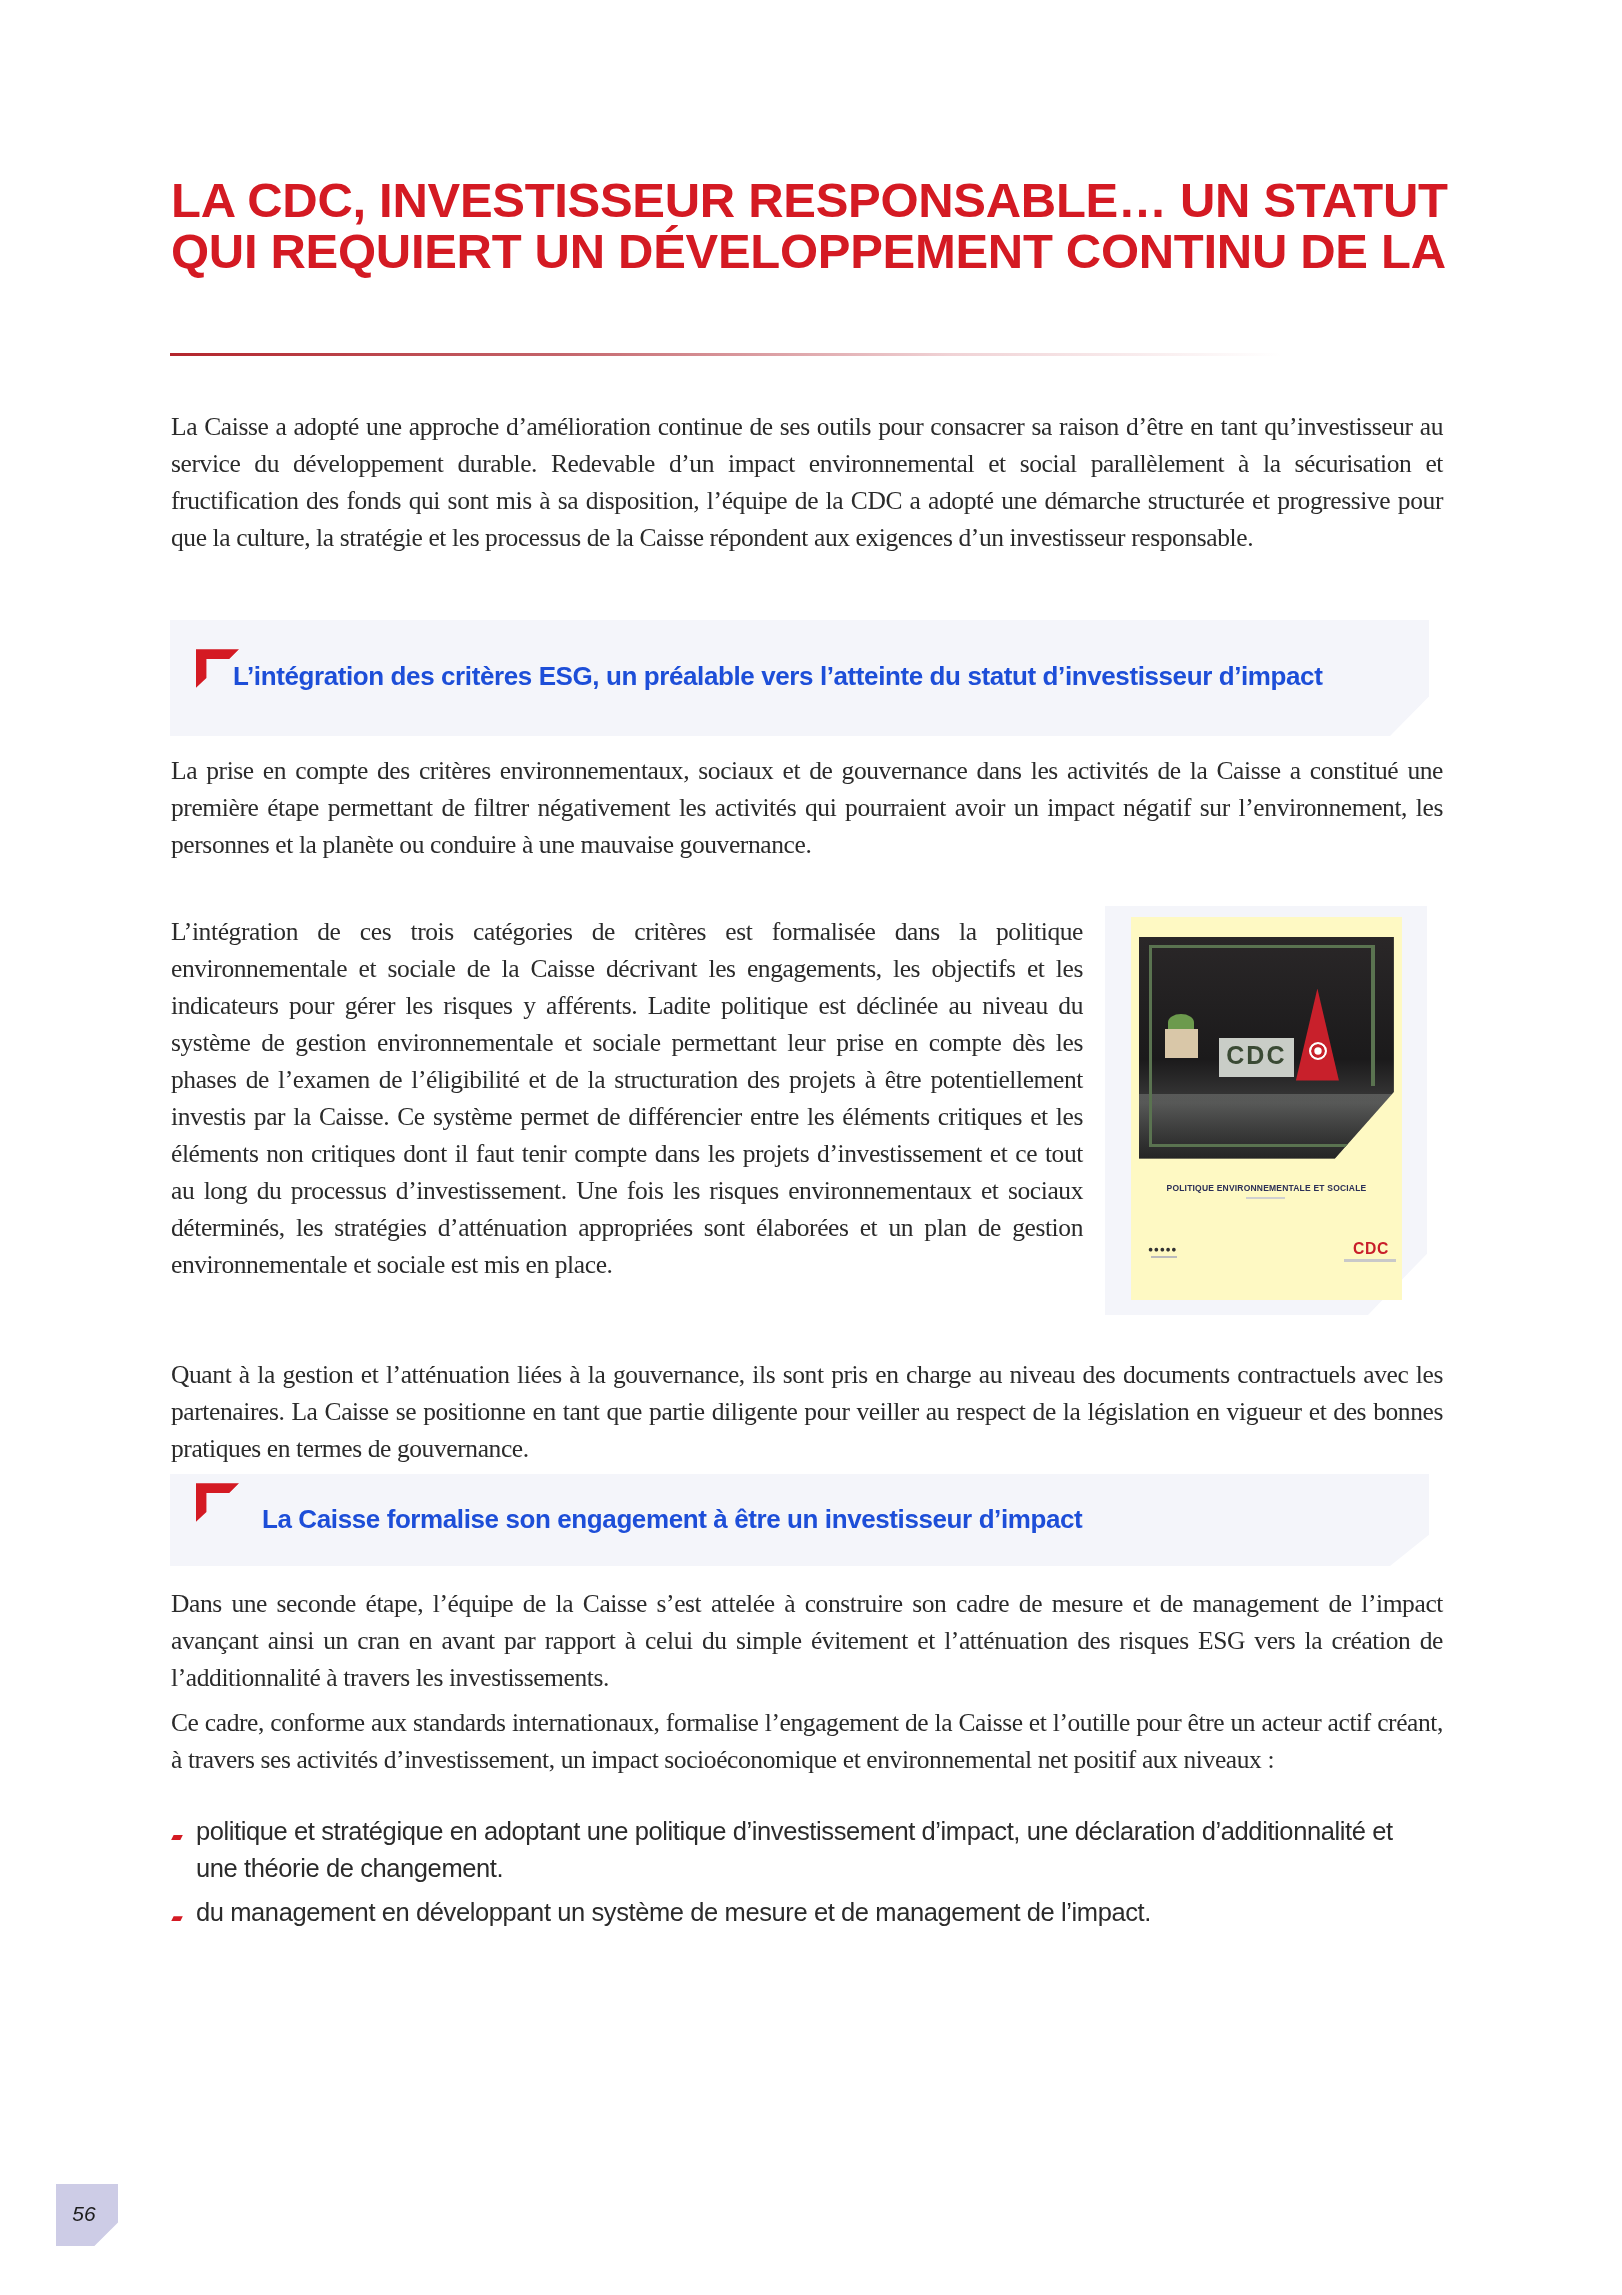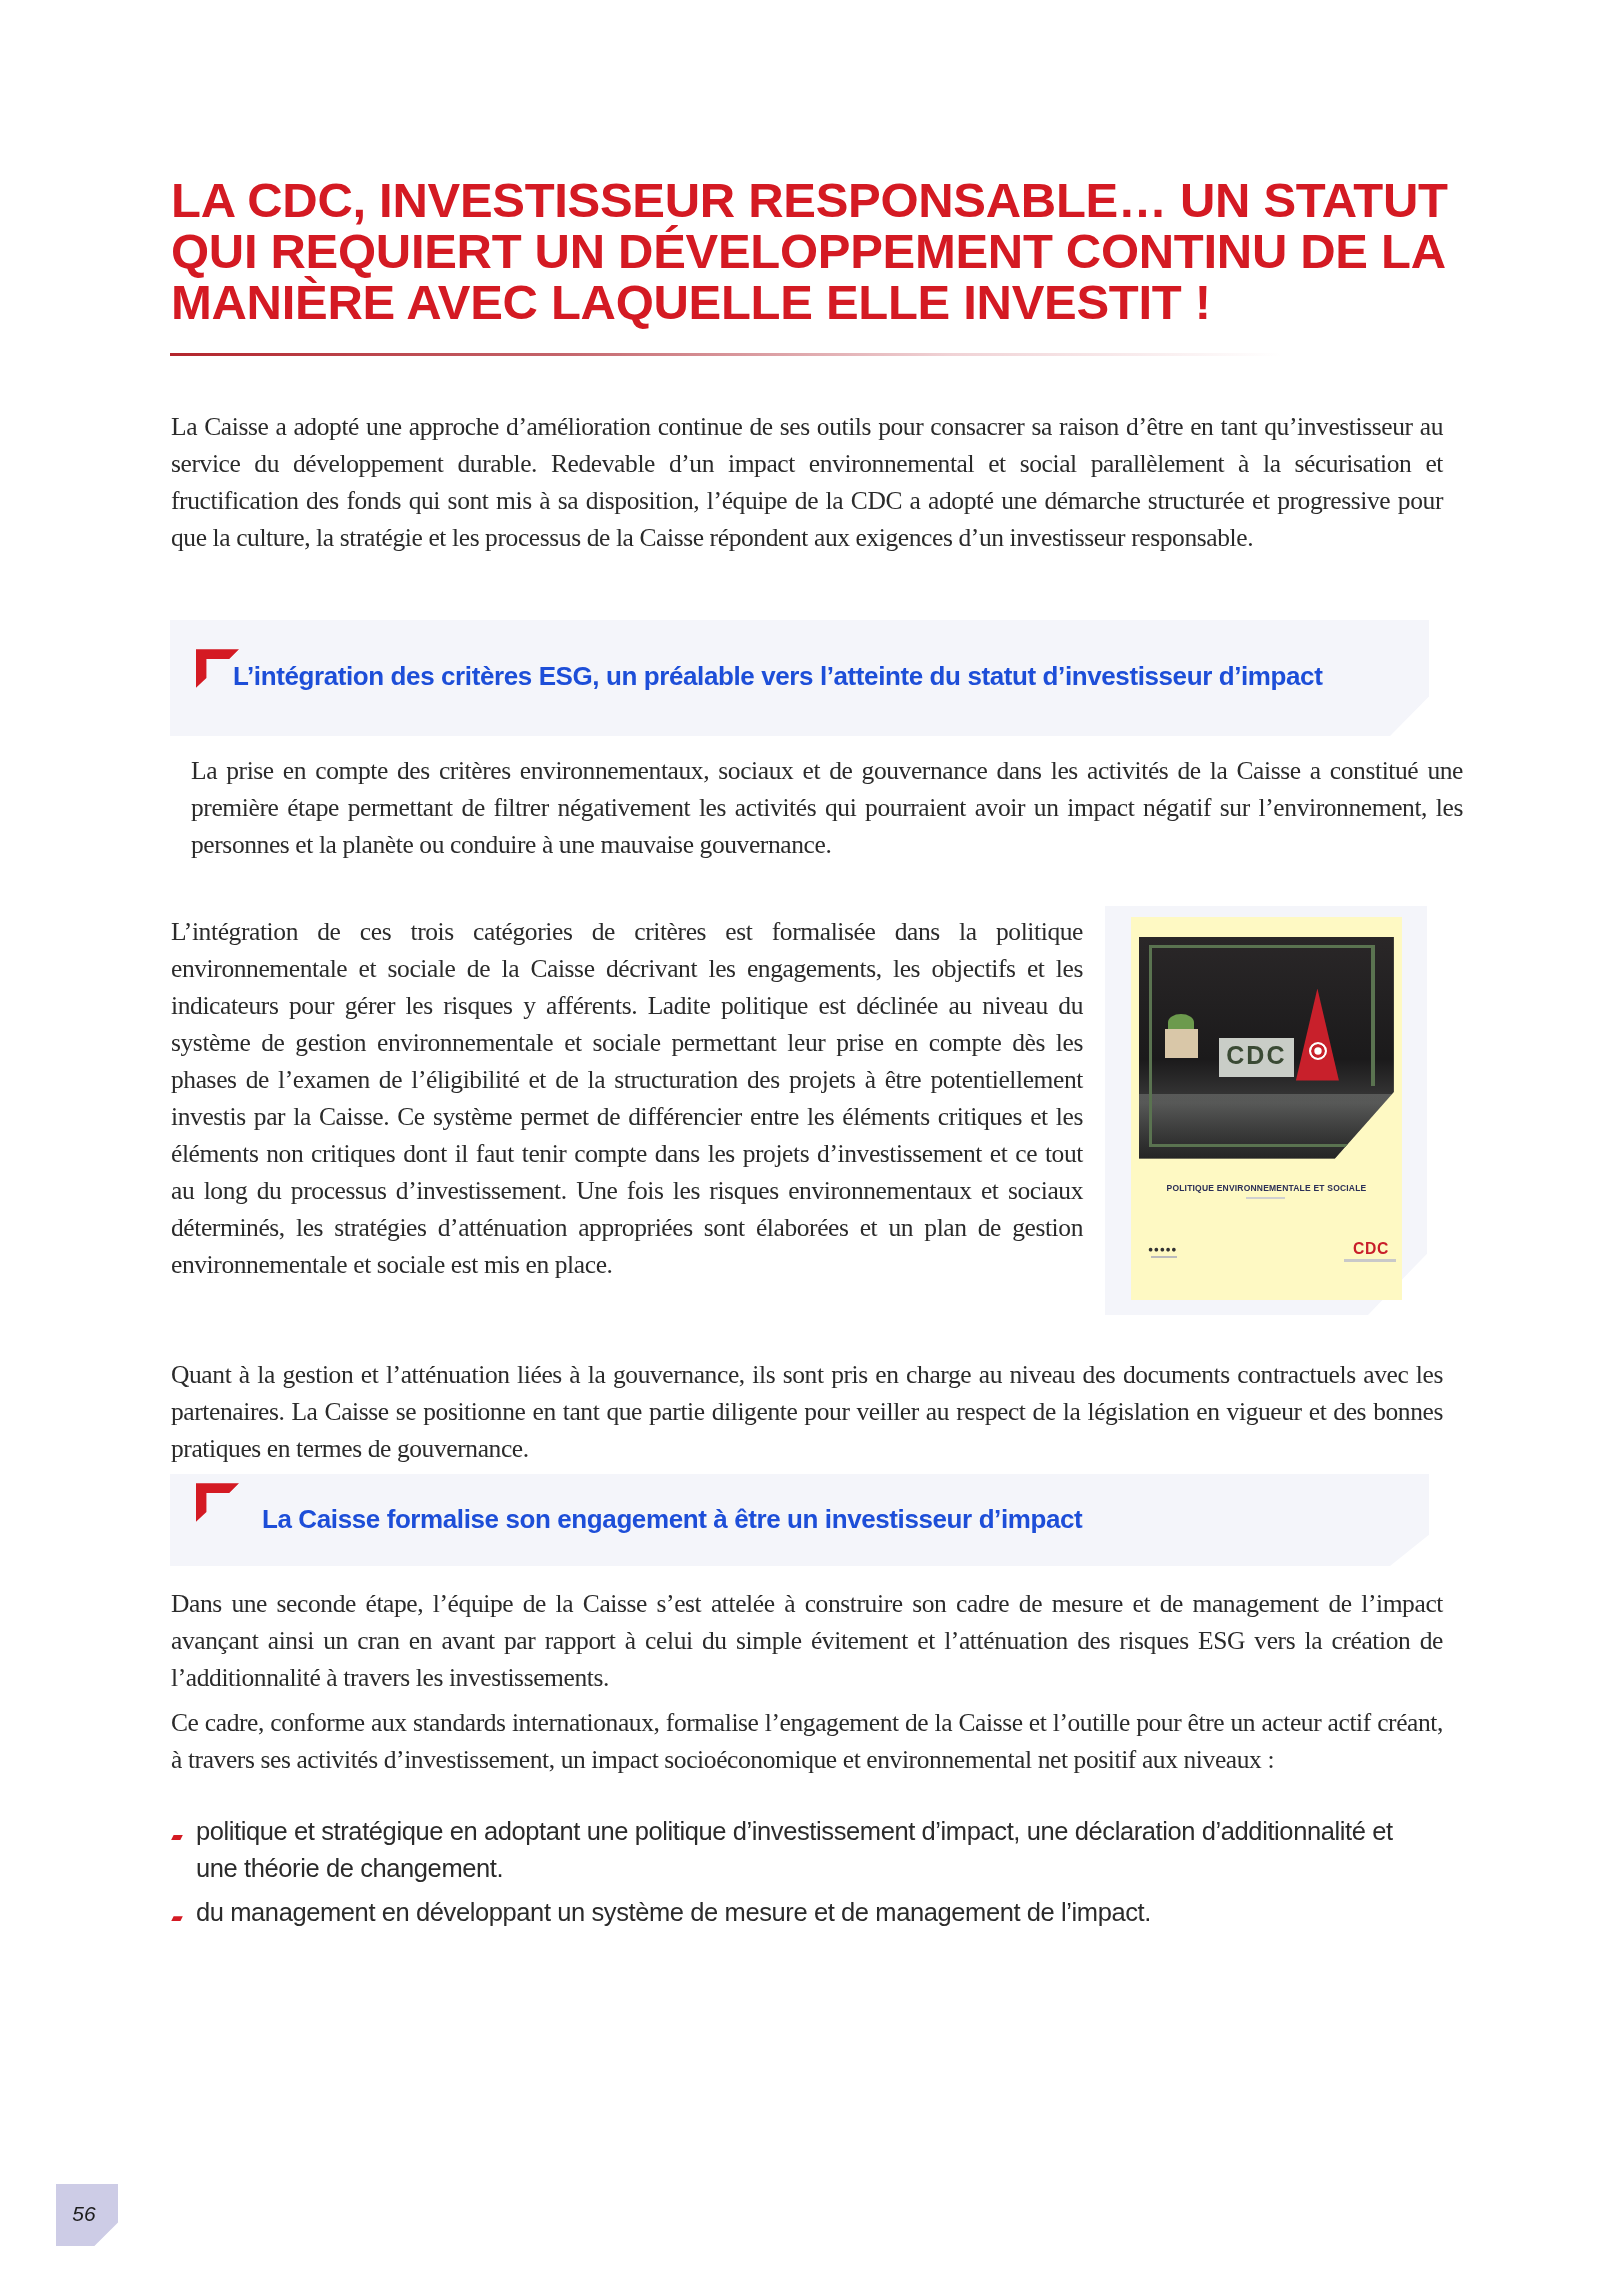--- a/index.html
+++ b/index.html
@@ -64,34 +64,33 @@
               clip-path:polygon(0 0,100% 0,100% 62%,calc(100% - 23.6px) 100%,0 100%);font-style:italic; }
   .page-num span { position:absolute; left:0; top:17.7px; width:56px; text-align:center;
                    font-size:21px; color:#1d1d1d; }
 </style>
 </head>
 <body>
 
 <h1 class="abs title">
   <span>LA CDC, INVESTISSEUR RESPONSABLE… UN STATUT</span>
   <span>QUI REQUIERT UN DÉVELOPPEMENT CONTINU DE LA</span>
-  <span>MANIÈRE AVEC LAQUELLE ELLE INVESTIT !</span>
 </h1>
 <div class="abs divider"></div>
 
 <p class="abs para" style="top:408px;">La Caisse a adopté une approche d’amélioration continue de ses outils pour consacrer sa raison d’être en tant qu’investisseur au service du développement durable. Redevable d’un impact environnemental et social parallèlement à la sécurisation et fructification des fonds qui sont mis à sa disposition, l’équipe de la CDC a adopté une démarche structurée et progressive pour que la culture, la stratégie et les processus de la Caisse répondent aux exigences d’un investisseur responsable.</p>
 
 <div class="abs section-head" style="top:620px; height:116px;">
   <svg class="marker" style="top:29px;" viewBox="0 0 66 59">
     <polygon points="0,0 66,0 51,15 16,15 16,44 0,59" fill="#d41a23"></polygon>
   </svg>
   <span class="label" style="top:41px;">L’intégration des critères ESG, un préalable vers l’atteinte  du statut d’investisseur d’impact</span>
 </div>
 
-<p class="abs para" style="top:752px;margin-left:20px;">La prise en compte des critères environnementaux, sociaux et de gouvernance dans les activités de la Caisse a constitué une première étape permettant de filtrer négativement les activités qui pourraient avoir un impact négatif sur l’environnement, les personnes et la planète ou conduire à une mauvaise gouvernance.</p>
+<p class="abs para" style="top:752px;">La prise en compte des critères environnementaux, sociaux et de gouvernance dans les activités de la Caisse a constitué une première étape permettant de filtrer négativement les activités qui pourraient avoir un impact négatif sur l’environnement, les personnes et la planète ou conduire à une mauvaise gouvernance.</p>
 <p class="abs para para-narrow" style="top:913px;">L’intégration de ces trois catégories de critères est formalisée dans la politique environnementale et sociale de la Caisse décrivant les engagements, les objectifs et les indicateurs pour gérer les risques y afférents. Ladite politique est déclinée au niveau du système de gestion environnementale et sociale permettant leur prise en compte dès les phases de l’examen de l’éligibilité et de la structuration des projets à être potentiellement investis par la Caisse. Ce système permet de différencier entre les éléments critiques et les éléments non critiques dont il faut tenir compte dans les projets d’investissement et ce tout au long du processus d’investissement. Une fois les risques environnementaux et sociaux déterminés, les stratégies d’atténuation appropriées sont élaborées et un plan de gestion environnementale et sociale est mis en place.</p>
 
 <div class="abs figure-panel"></div>
 <div class="abs cover">
   <div class="cover-photo">
     <div class="reflection"></div>
     <div class="cover-frame"></div>
     <div class="cover-frame-right"></div>
     <div class="plant-leaves"></div>
     <div class="plant"></div>

